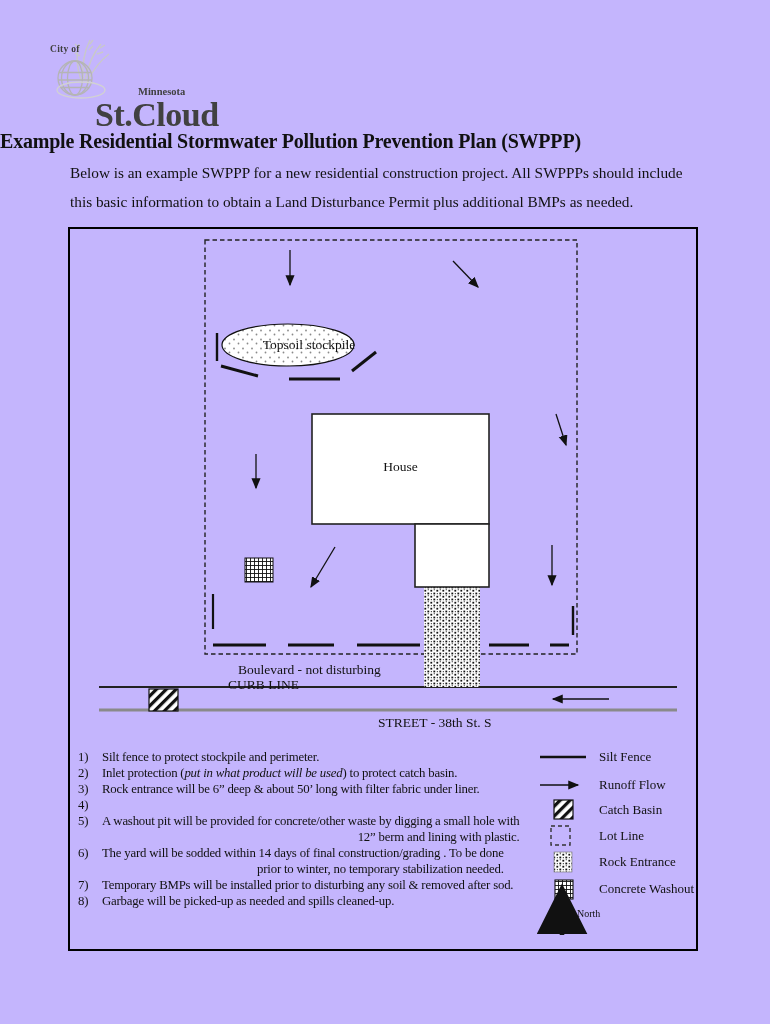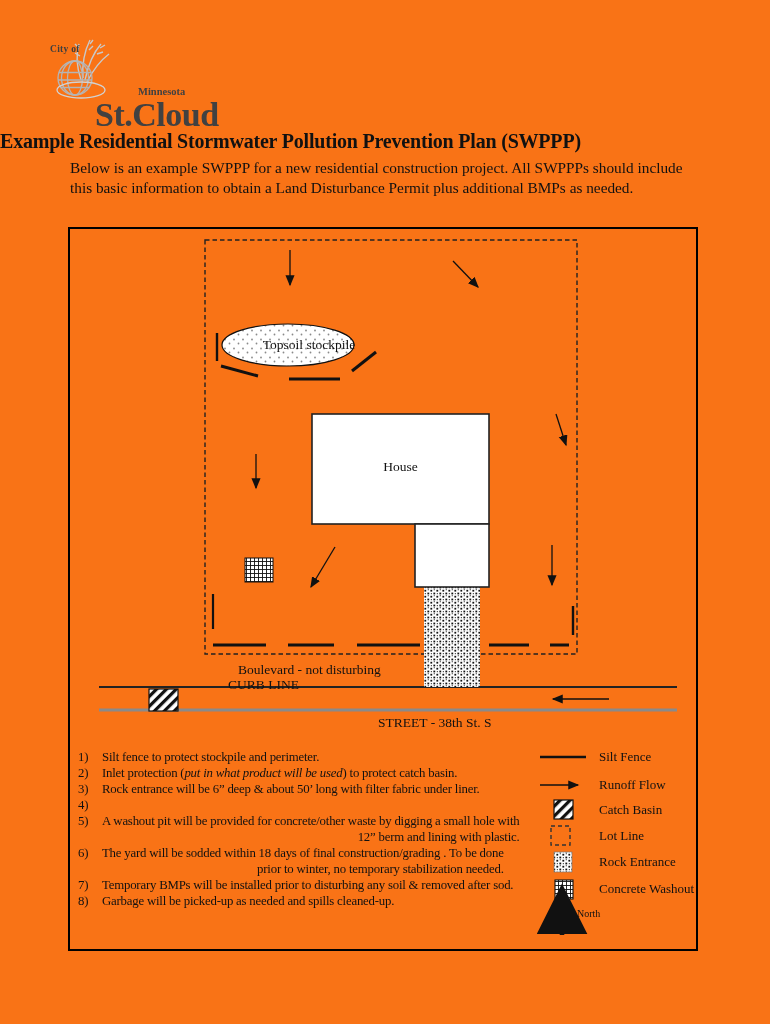--- a/index.html
+++ b/index.html
@@ -1,30 +1,30 @@
 <!DOCTYPE html>
 <html><head>
 <meta charset="utf-8">
 <style>
   html,body{margin:0;padding:0;background:#e8e8e8;}
   .page{
-    position:relative; width:770px; height:1024px; background:#f97316;
+    position:relative; width:770px; height:1024px; background:#c4b5fd;
     font-family:"Liberation Serif","DejaVu Serif",serif; color:#111; overflow:hidden;
     margin:0 auto;
   }
   
   .logo{position:absolute; left:45px; top:36px; width:200px; height:75px;}
   .logo-cityof{position:absolute; left:5px; top:8px; font-size:9.5px; font-weight:bold; color:#3f3f3f; letter-spacing:.3px;}
   .logo-name{position:absolute; left:50px; top:12px; font-size:34px; font-weight:bold; color:#414141; letter-spacing:-0.5px;margin-top:48px;}
   .logo-state{position:absolute; left:93px; top:50px; font-size:10.5px; font-weight:bold; color:#414141;}
   .logo-art{position:absolute; left:0; top:0;}
   
   .doc-title{position:absolute; left:0; top:114px; width:770px; text-align:left;
     font-size:20px; font-weight:bold; letter-spacing:-0.2px;margin-top:16px;}
-  .doc-intro{position:absolute; left:70px; top:158px; width:625px; font-size:15.3px; line-height:20px;}
+  .doc-intro{position:absolute; left:70px; top:158px; width:625px; font-size:15.3px; line-height:29px;}
   
   .frame{position:absolute; left:68px; top:227px; width:630px; height:724px; border:2px solid #000; box-sizing:border-box;}
   .frame svg.plan{position:absolute; left:0; top:0;}
   .dlabel{position:absolute; font-size:13.5px; white-space:nowrap;}
   .dlabel.center{text-align:center;}
   
   .notes{position:absolute; left:8px; top:520px; width:495px; font-size:12.8px; letter-spacing:-0.2px; line-height:16px;}
   .note{display:flex;}
   .note .num{width:24px; flex:0 0 24px;}
   .note-line{white-space:nowrap;text-align:right;}
@@ -177,21 +177,21 @@
       <div class="note">
         <span class="num">5)</span>
         <div>
           <div class="note-line">A washout pit will be provided for concrete/other waste by digging a small hole with</div>
           <div class="note-line">12” berm and lining with plastic.</div>
         </div>
       </div>
       <div class="note">
         <span class="num">6)</span>
         <div>
-          <div class="note-line">The yard will be sodded within 18 days of final construction/grading .  To be done</div>
+          <div class="note-line">The yard will be sodded within 14 days of final construction/grading .  To be done</div>
           <div class="note-line">prior to winter, no temporary stabilization needed.</div>
         </div>
       </div>
       <div class="note">
         <span class="num">7)</span>
         <div>
             <div class="note-line">Temporary BMPs will be installed prior to disturbing any soil &amp; removed after sod.</div>
           </div>
       </div>
       <div class="note">

